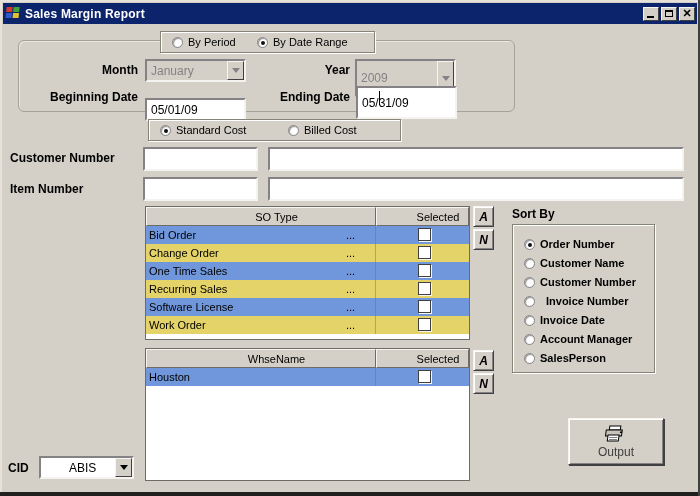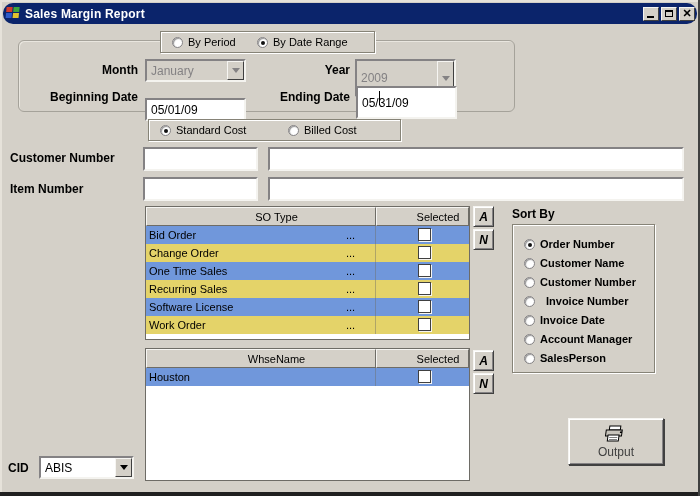--- a/index.html
+++ b/index.html
@@ -6,21 +6,21 @@
   html,body { margin:0; padding:0; width:700px; height:496px; overflow:hidden;
               font-family:"Liberation Sans", sans-serif; }
   .window {
     position:relative; width:700px; height:496px; background:#d4d0c8;
     box-shadow: inset -2px 0 0 #404040, inset 0 -4px 0 #202020,
                 inset 2px 0 0 #e6e2da, inset 0 2px 0 #e6e2da;
   }
   
   .titlebar {
     position:absolute; left:3px; top:3px; right:3px; height:21px;
-    background:#0b246b; color:#fff; display:flex; align-items:center;border-radius:10px;
+    background:#0b246b; color:#fff; display:flex; align-items:center;
   }
   .app-icon { width:15px; height:13px; margin:0 4px 0 3px; position:relative;
     display:grid; grid-template-columns:6px 6px; grid-template-rows:5px 5px; gap:1px;
     transform:skewX(-6deg); }
   .app-icon i { display:block; }
   .app-icon i:nth-child(1){background:#d23b2c;} .app-icon i:nth-child(2){background:#3ba53b;}
   .app-icon i:nth-child(3){background:#2d5ac8;} .app-icon i:nth-child(4){background:#e0c22e;}
   .title-text { font-size:12px; font-weight:bold; letter-spacing:.2px; }
   .win-btns { margin-left:auto; display:flex; gap:2px; padding-right:2px; }
   .win-btn {
@@ -280,21 +280,21 @@
     <div class="grid-row row-blue">
       <span class="nm">Houston</span>
       <span class="colsep"></span>
       <span class="checkbox"></span>
     </div>
   </div>
   <div class="an-btn" style="left:473px; top:350px;">A</div>
   <div class="an-btn" style="left:473px; top:373px;">N</div>
 
   <div class="lbl" style="left:8px; top:461px;">CID</div>
-  <div class="combo" style="left:39px; top:456px; width:95px; height:23px;">
+  <div class="combo" style="left:39px; top:456px; width:95px; height:23px;padding-left:24px;">
     <span class="val">ABIS</span>
     <span class="drop">
         <span class="arrow-dn"></span>
       </span>
   </div>
 
   <div class="big-btn">
     <svg width="22" height="18" viewBox="0 0 22 18">
       <rect x="5" y="1" width="11" height="4" fill="#ffffff" stroke="#000" stroke-width="1" transform="skewX(-8)"></rect>
       <rect x="2" y="5" width="16" height="6" fill="#c8c4bc" stroke="#000" stroke-width="1" transform="skewX(-8)"></rect>

